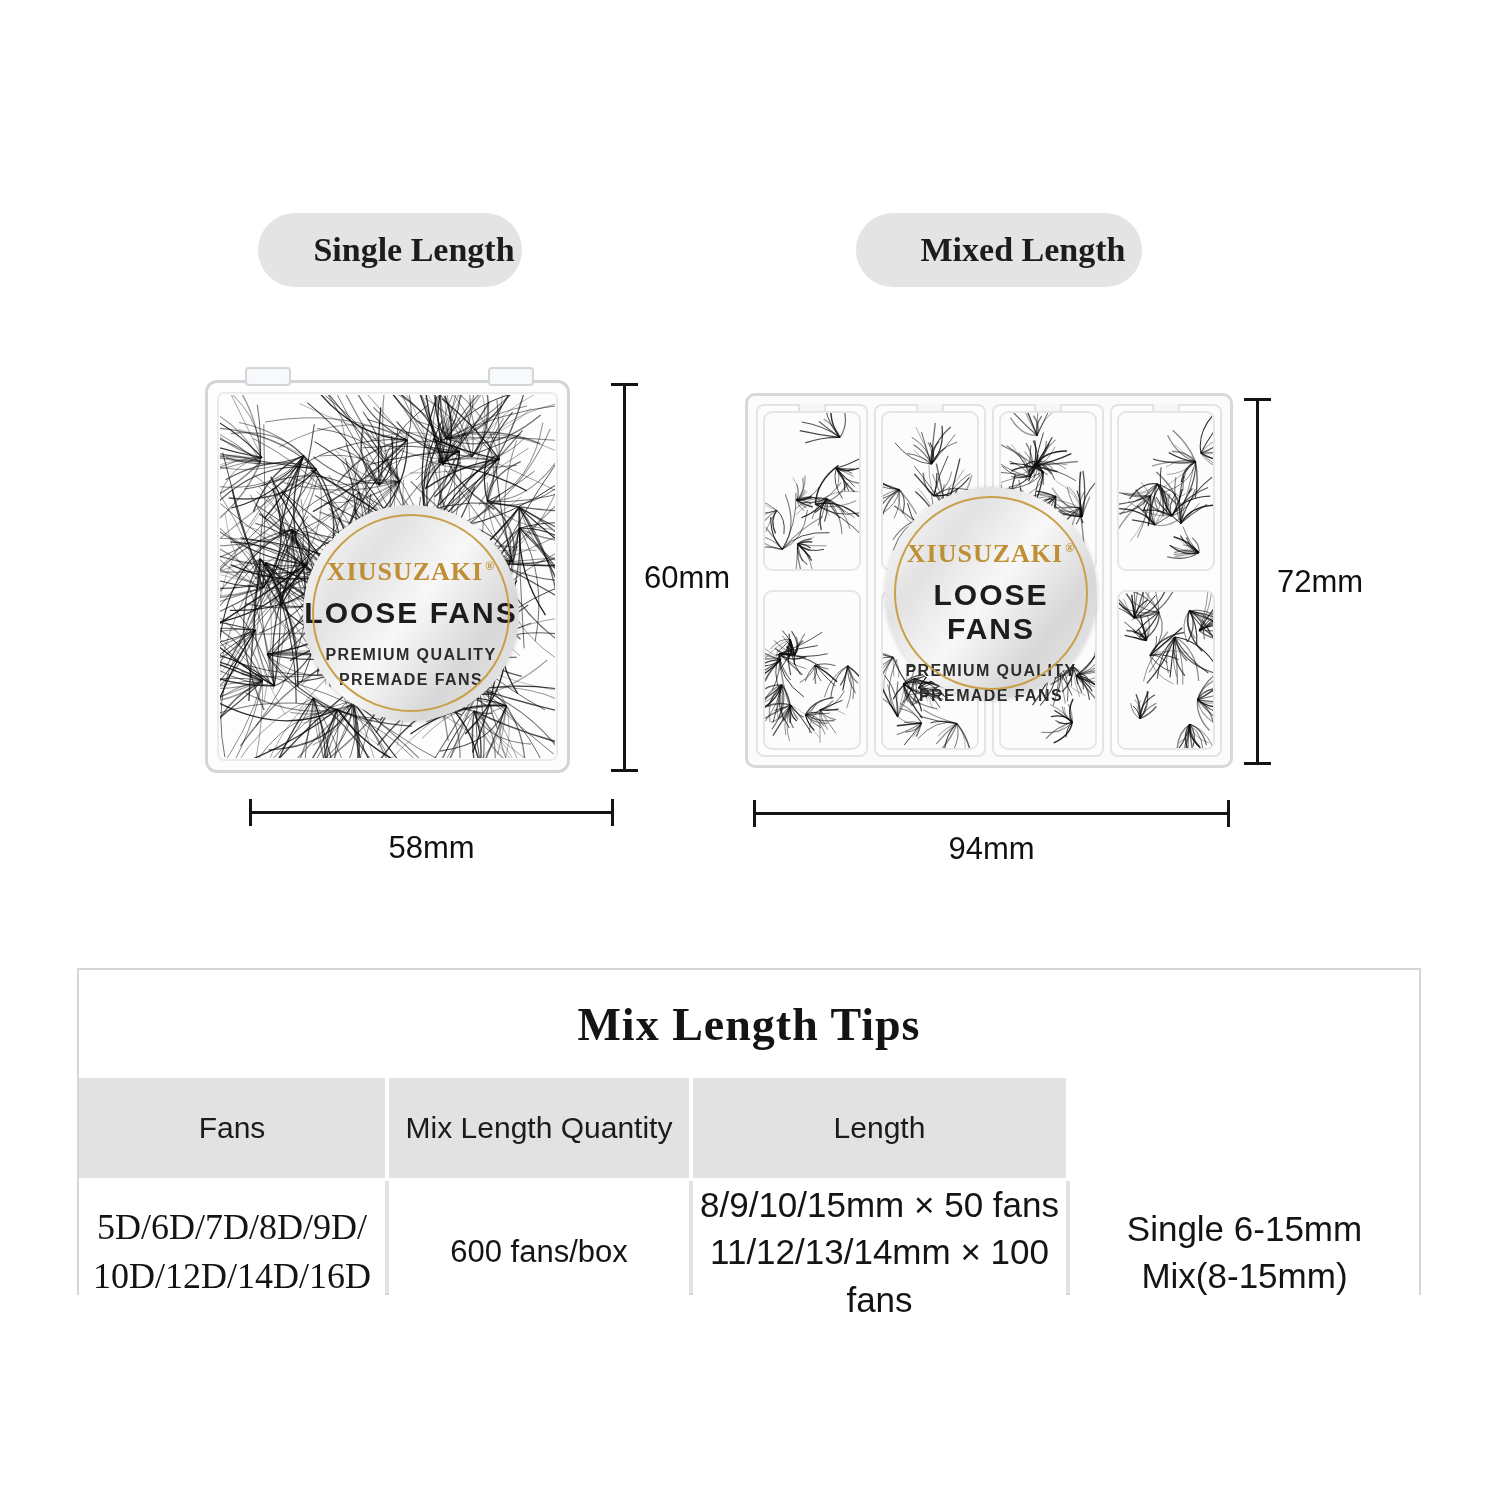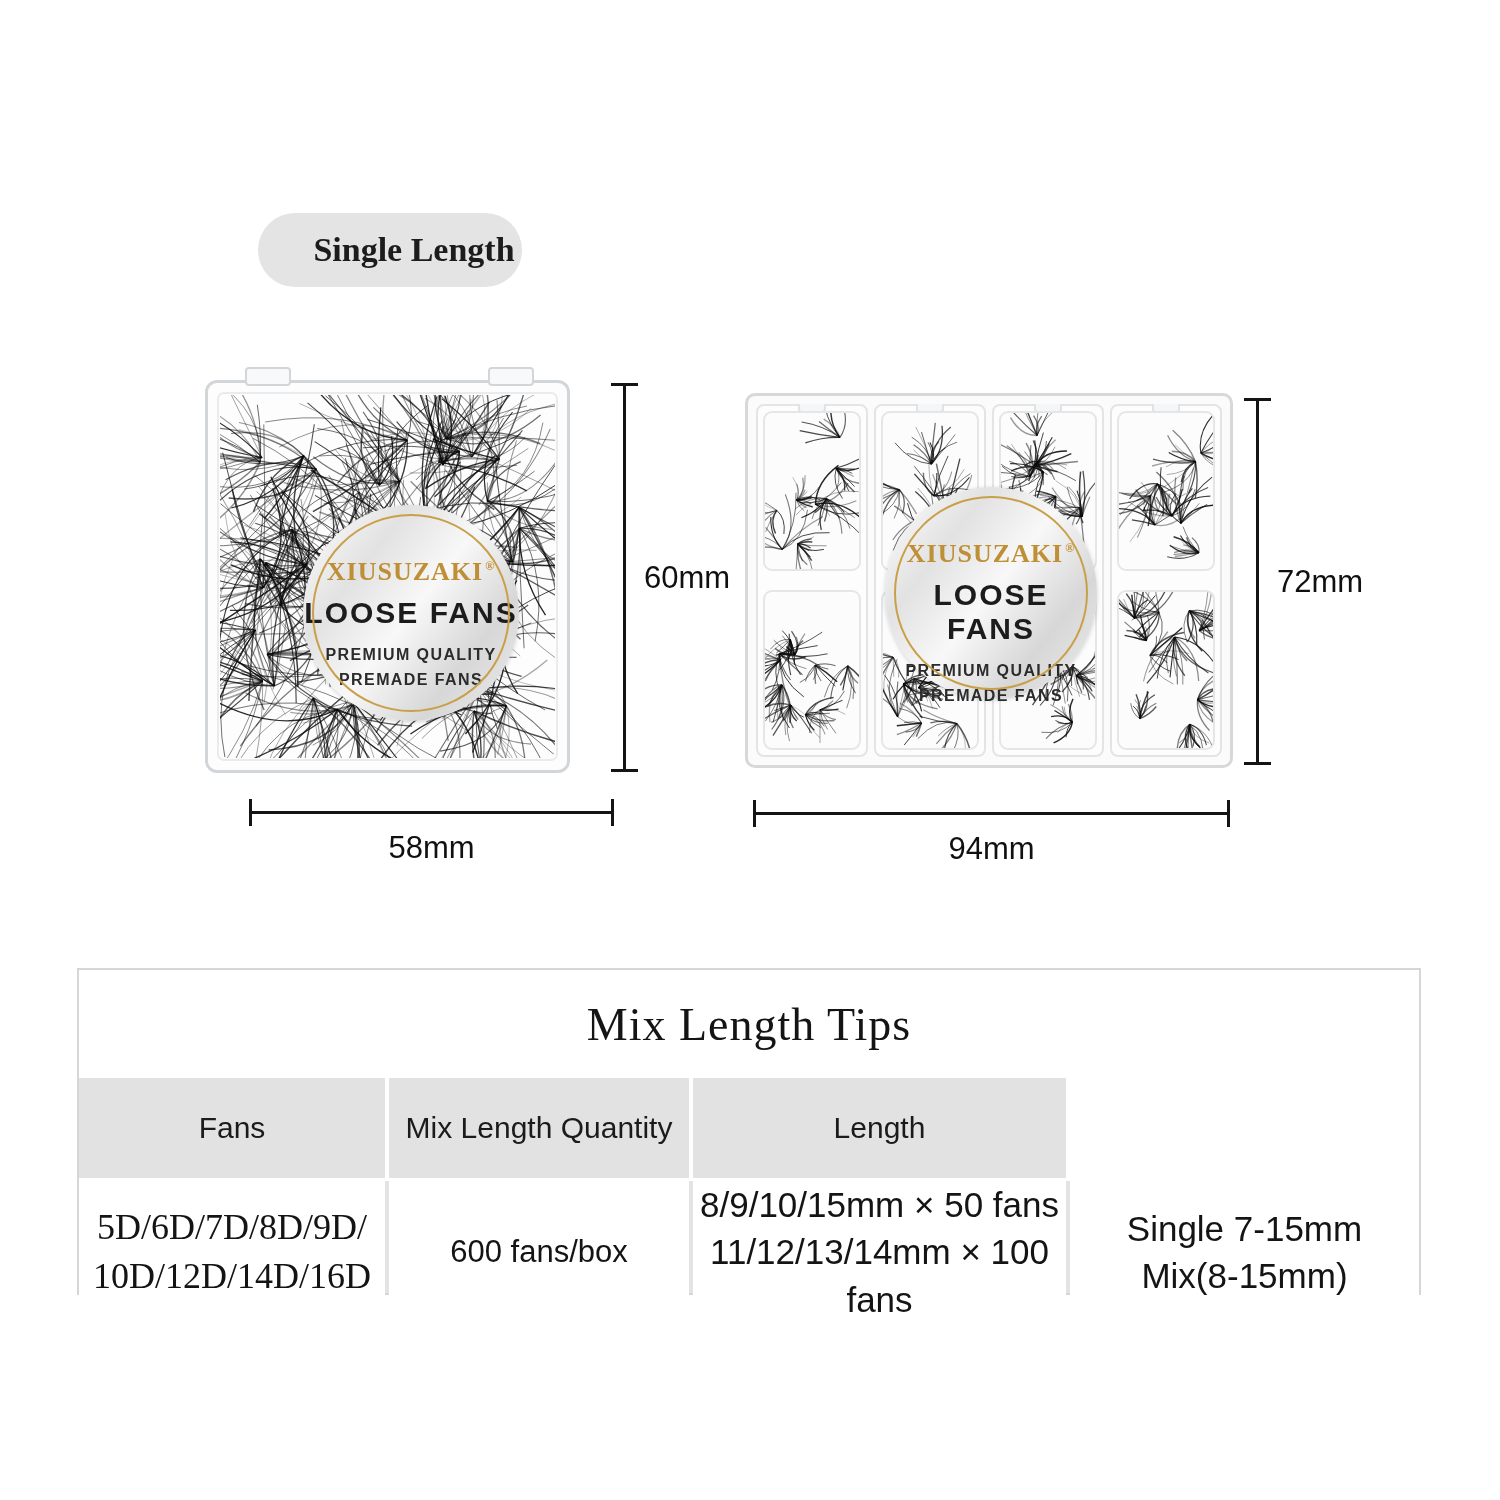--- a/index.html
+++ b/index.html
@@ -94,21 +94,21 @@
   .dim-v-mixed  { left:1244px; top:398px; width:27px; height:367px; }
   .dim-h-mixed  { left:753px;  top:800px; width:477px; height:27px;padding-left:12px; }
 
   
   .info-table {
     position:absolute; left:77px; top:968px; width:1344px;
     border:2px solid #d6d6d6; background:#ffffff;
   }
   .t-title {
     height:108px; display:flex; align-items:center; justify-content:center;
-    font-family:"Liberation Serif", serif; font-weight:400; font-size:46px;
+    font-family:"Liberation Serif", serif; font-weight:700; font-size:46px;
     letter-spacing:1px; color:#141414;
   }
   .t-head {
     display:grid; grid-template-columns:306px 300px 373px 349px;
     column-gap:4px; height:100px; background:#ffffff;
   }
   .th-cell {
     background:#e2e2e2; display:flex; align-items:center; justify-content:center;
     text-align:center; font-size:30px; color:#1b1b1b; line-height:1.25;
   }
@@ -125,20 +125,23 @@
   .td-fans { font-family:"Liberation Serif", serif; font-size:36px; }
   .td-qty  { font-size:31px; }
 </style>
 </head>
 <body>
 
 <div class="canvas">
 
   <div class="pill pill-single">
     <span>Single Length</span>
+  </div>
+  <div class="pill pill-mixed">
+    <span>Mixed Length</span>
   </div>
 
   <div class="box-single">
     <div class="hinge hinge-a"></div>
     <div class="hinge hinge-b"></div>
     <div class="lash-wrap lash-single">
       <svg class="lashes" viewBox="0 0 335 363">
           <path d="M83.6 60.8 Q113.9 102.1 122.2 155.6" fill="none" stroke="#0b0b0b" stroke-width="1.15" opacity="0.74"></path>
           <path d="M83.6 60.8 Q128.3 101.5 106.7 179.5" fill="none" stroke="#0b0b0b" stroke-width="1.43" opacity="0.73"></path>
           <path d="M83.6 60.8 Q67.4 104.4 77.9 153.7" fill="none" stroke="#0b0b0b" stroke-width="1.46" opacity="0.77"></path>
@@ -1926,19 +1929,19 @@
       <div class="td-cell td-fans">
         <div>5D/6D/7D/8D/9D/</div>
         <div>10D/12D/14D/16D</div>
       </div>
       <div class="td-cell td-qty">600 fans/box</div>
       <div class="td-cell">
         <div>8/9/10/15mm × 50 fans</div>
         <div>11/12/13/14mm × 100 fans</div>
       </div>
       <div class="td-cell">
-        <div>Single 7-15mm</div>
+        <div>Single 6-15mm</div>
         <div>Mix(8-15mm)</div>
       </div>
     </div>
   </div>
 
 </div>
 
 </body></html>

